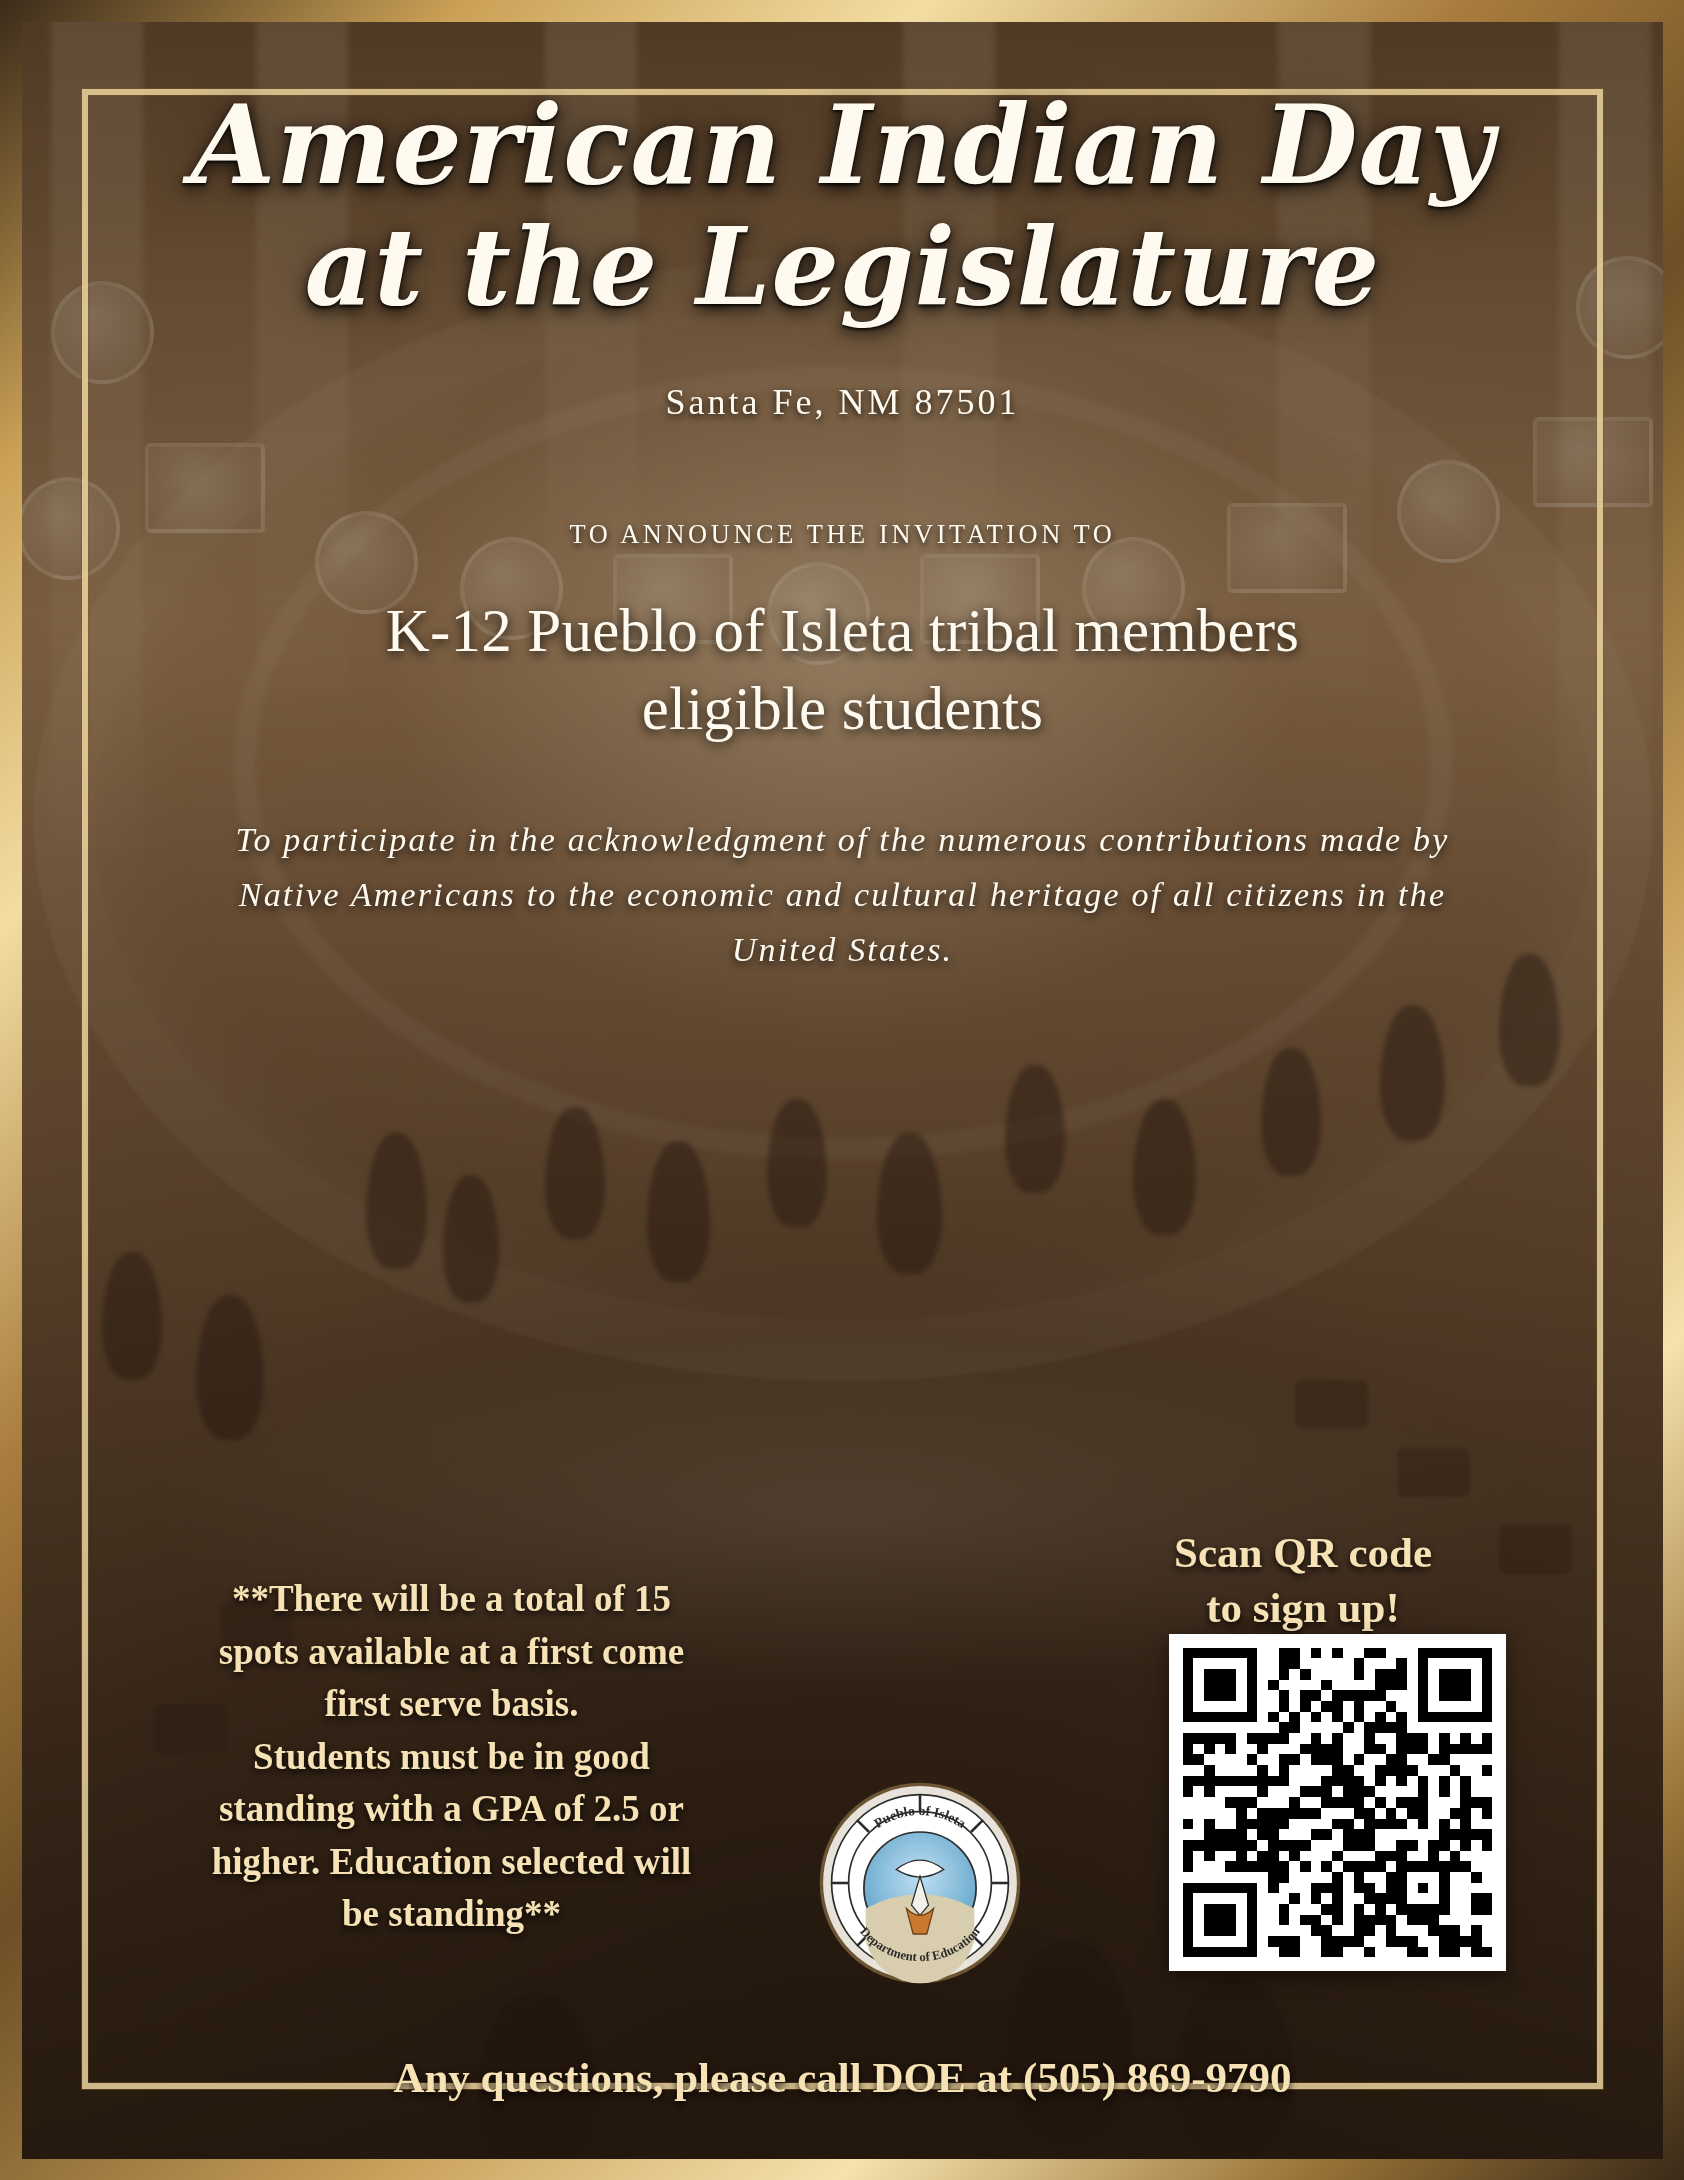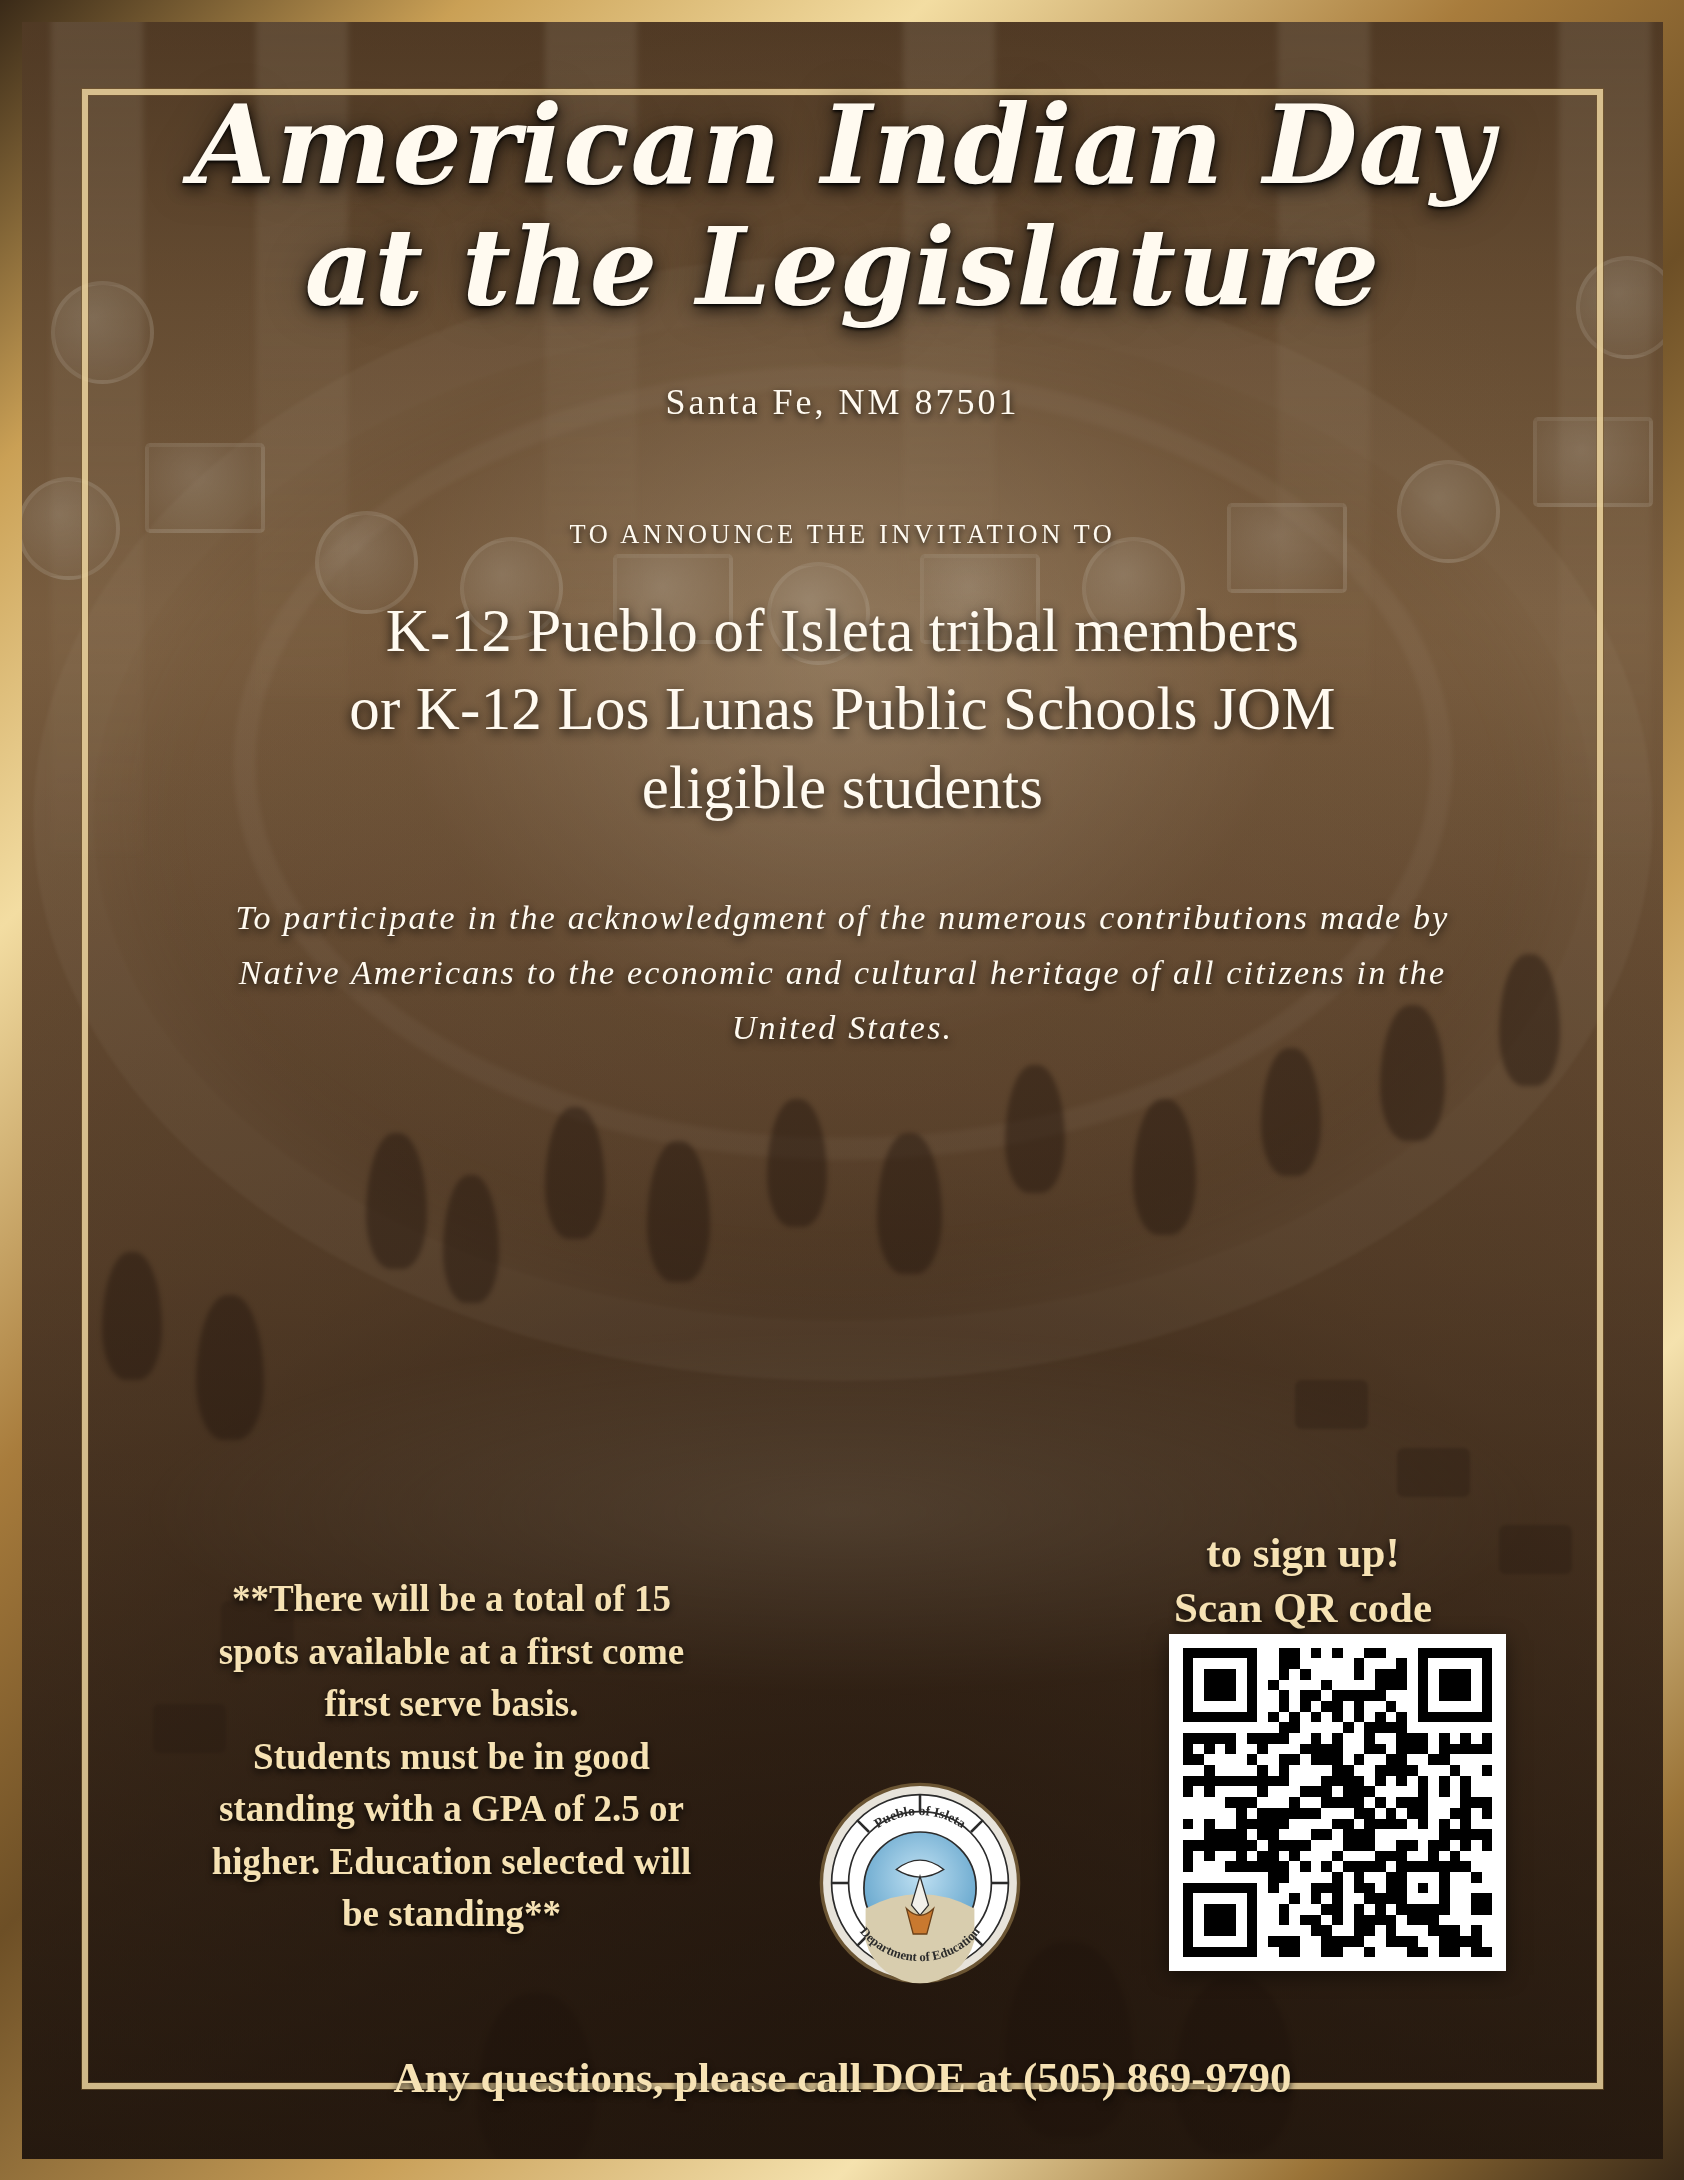--- a/index.html
+++ b/index.html
@@ -364,42 +364,41 @@
     <div class="venue">
       <div>Santa Fe, NM 87501</div>
     </div>
 
     <div class="announce">
       <div>TO ANNOUNCE THE INVITATION TO</div>
     </div>
 
     <div class="audience">
       <div>K-12 Pueblo of Isleta tribal members</div>
-      <div>or K-12 Los Lunas Public Schools JOM</div>
       <div>eligible students</div>
     </div>
 
     <div class="purpose">To participate in the acknowledgment of the numerous contributions made by Native Americans to the economic and cultural heritage of all citizens in the United States.</div>
   </div>
 
   <div class="lower">
 
     <div class="notes">
       <div>**There will be a total of 15</div>
       <div>spots available at a first come</div>
       <div>first serve basis.</div>
       <div>Students must be in good</div>
       <div>standing with a GPA of 2.5 or</div>
       <div>higher. Education selected will</div>
       <div>be standing**</div>
     </div>
 
     <div class="scan-text">
+      <div>Scan QR code</div>
       <div>to sign up!</div>
-      <div>Scan QR code</div>
     </div>
 
     <div class="qr-box">
       <div class="qr-grid" id="qrgrid">
           <i></i>
           <i></i>
           <i></i>
           <i></i>
           <i></i>
           <i></i>

